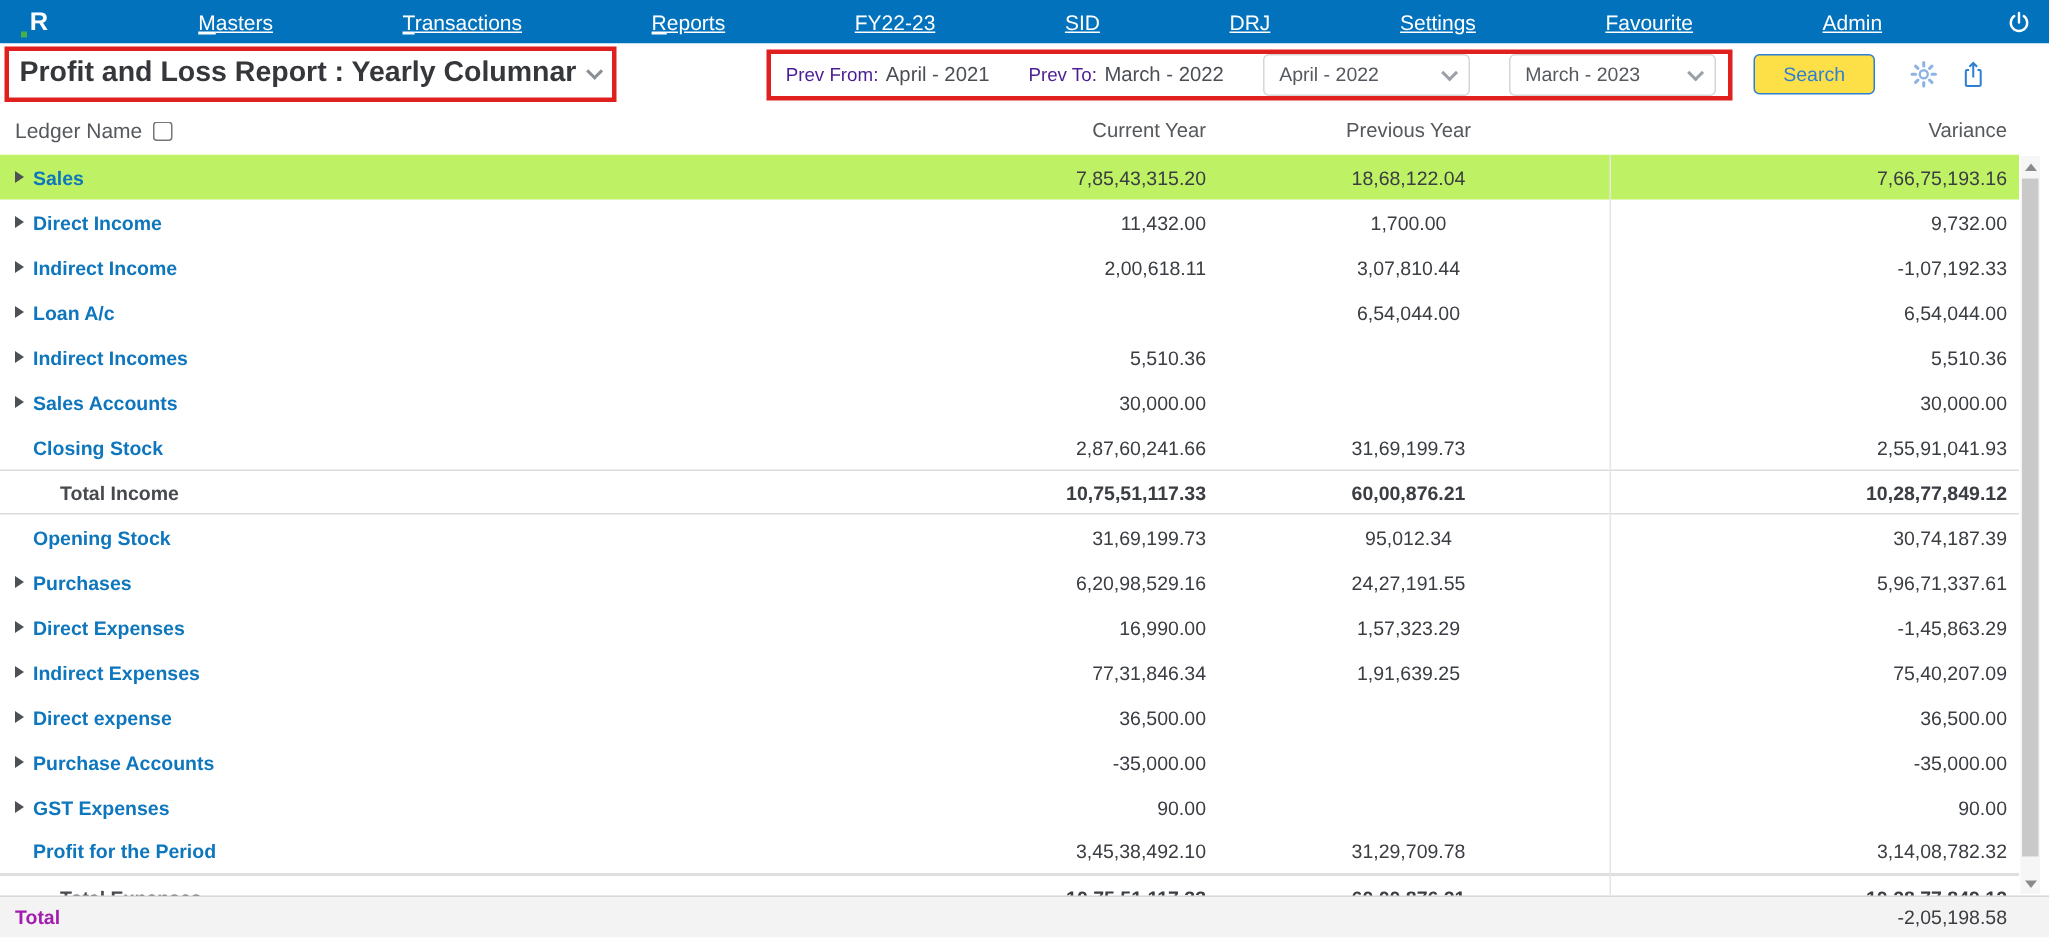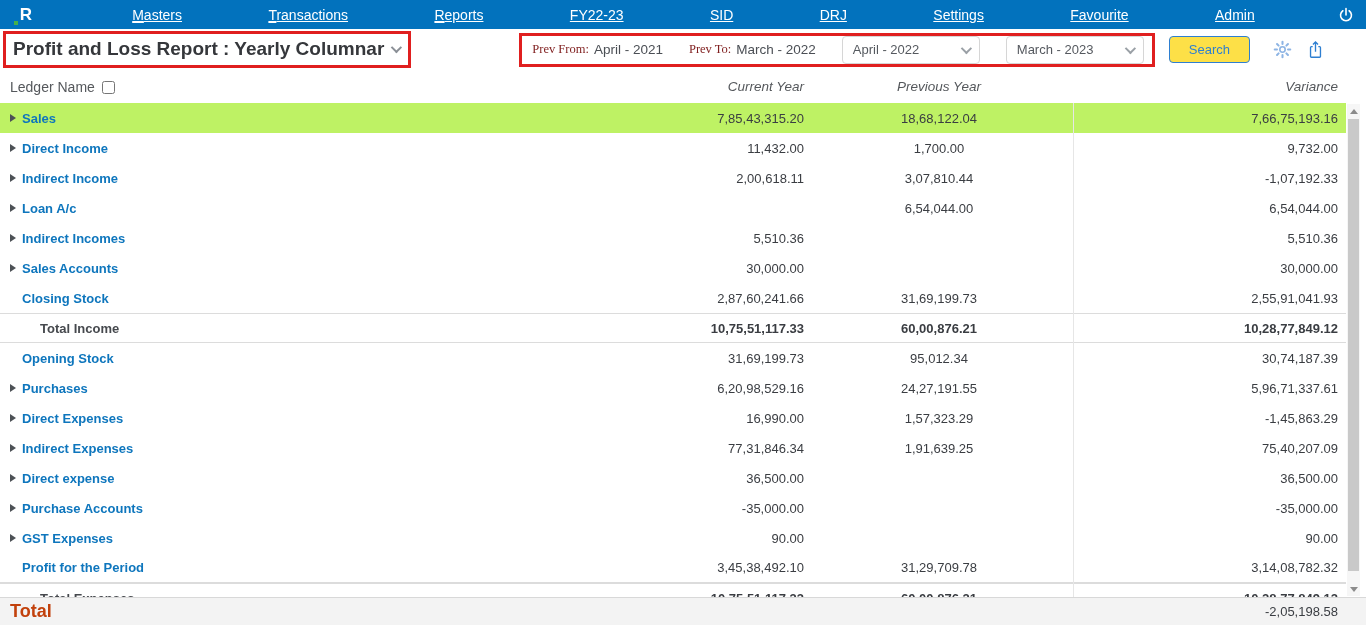--- a/index.html
+++ b/index.html
@@ -20,41 +20,41 @@
   
   .toolbar { height:41px; display:flex; align-items:center; padding:0 0 0 3px; background:#fff; }
   .title-box { border:3px solid #e01f1f; padding:4px 9px 5px 7px; display:flex; align-items:center; gap:7px; }
   .report-title { font-size:19px; font-weight:bold; color:#35373b; white-space:nowrap; cursor:pointer; }
   .chev { width:8px; height:8px; border-right:2px solid #8a8f96; border-bottom:2px solid #8a8f96;
     transform:rotate(45deg) translateY(-2px); display:inline-block; }
   .spacer { flex:1; }
   .period-box { border:3px solid #e01f1f; display:flex; align-items:center; gap:26px;
     padding:3px 8px 3px 10px; height:34px; }
   .pair { display:flex; align-items:center; gap:5px; white-space:nowrap; }
-  .pair .lbl { font-size:12.5px; color:#7f1d1d;font-family:Liberation Serif, serif; }
+  .pair .lbl { font-size:12.5px; color:#4c1d95; }
   .pair .val { font-size:13.5px; color:#4b4f55; }
   .dropdown { width:138px; height:28px; border:1px solid #d6d6d6; border-radius:4px; background:#fff;
     display:flex; align-items:center; justify-content:space-between; padding:0 10px; cursor:pointer; }
   .dropdown .dval { font-size:13px; color:#55595f; }
   .dropdown .chev { border-color:#9aa0a6; }
   .search-btn { margin-left:14px; height:27px; padding:0 19px; background:#fde047; color:#2e7fd1;
     border:1px solid #2e7fd1; border-radius:4px; font-size:13px; cursor:pointer;
     font-family:"Liberation Sans",sans-serif; }
   .icon-btn { background:none; border:none; cursor:pointer; display:flex; align-items:center; }
   .gear-btn { margin-left:23px; }
   .share-btn { margin-left:15px; margin-right:42px; }
 
   
   .hdr-row { height:33px; display:flex; align-items:center; width:1346px; padding-left:10px; }
   .hdr-name { flex:1; display:flex; align-items:center; gap:7px; font-size:14px; color:#55585c; }
   .hdr-name input { width:13px; height:13px; accent-color:#fff; cursor:pointer; margin-top:1px; }
   .col-cur { width:115px; text-align:right; }
   .col-prev { width:270px; text-align:center; }
   .col-var { width:272px; text-align:right; padding-right:8px; }
-  .hdr-row .colhead { font-size:13.5px; color:#55585c;font-style:italic; }
+  .hdr-row .colhead { font-size:13.5px; color:#55585c; }
 
   .tbody { height:494px; overflow:hidden; position:relative; width:1366px; }
   .trow { height:30px; display:flex; align-items:center; width:1346px; padding-left:10px; }
   .trow.highlight { background:#bef264; }
   .rname-wrap { flex:1; display:flex; align-items:center; gap:6px; min-width:0; }
   .expander { width:0; height:0; border-left:6px solid #4d5156; border-top:4px solid transparent;
     border-bottom:4px solid transparent; flex:none; }
   .rname { font-size:13px; font-weight:bold; color:#0e76bd; cursor:pointer; white-space:nowrap; }
   .cell { font-size:13px; color:#3a3d42; }
   .type-total { border-top:1px solid #dcdcdc; border-bottom:1px solid #dcdcdc; }
@@ -71,21 +71,21 @@
   .vs-up { top:0; } .vs-down { bottom:0; }
   .tri-up { width:0; height:0; border-left:4px solid transparent; border-right:4px solid transparent;
     border-bottom:5px solid #8b8b8b; }
   .tri-down { width:0; height:0; border-left:4px solid transparent; border-right:4px solid transparent;
     border-top:5px solid #8b8b8b; }
   .vs-thumb { position:absolute; left:1px; top:15px; width:11px; height:452px; background:#c9c9c9; cursor:pointer; }
 
   
   .tfooter { height:28px; background:#f3f3f3; border-top:1px solid #d8d8d8; display:flex;
     align-items:center; padding-left:10px; width:1366px; }
-  .tfooter .flabel { flex:1; font-size:18px; font-weight:bold; color:#c2410c; }
+  .tfooter .flabel { flex:1; font-size:13px; font-weight:bold; color:#a21caf; }
   .tfooter .fvar { font-size:13px; color:#3a3d42; padding-right:28px; }
 </style>
 </head>
 <body>
 
 <div class="navbar">
   <div class="logo">
     <span class="glyph">R</span>
     <span class="dot"></span>
   </div>

